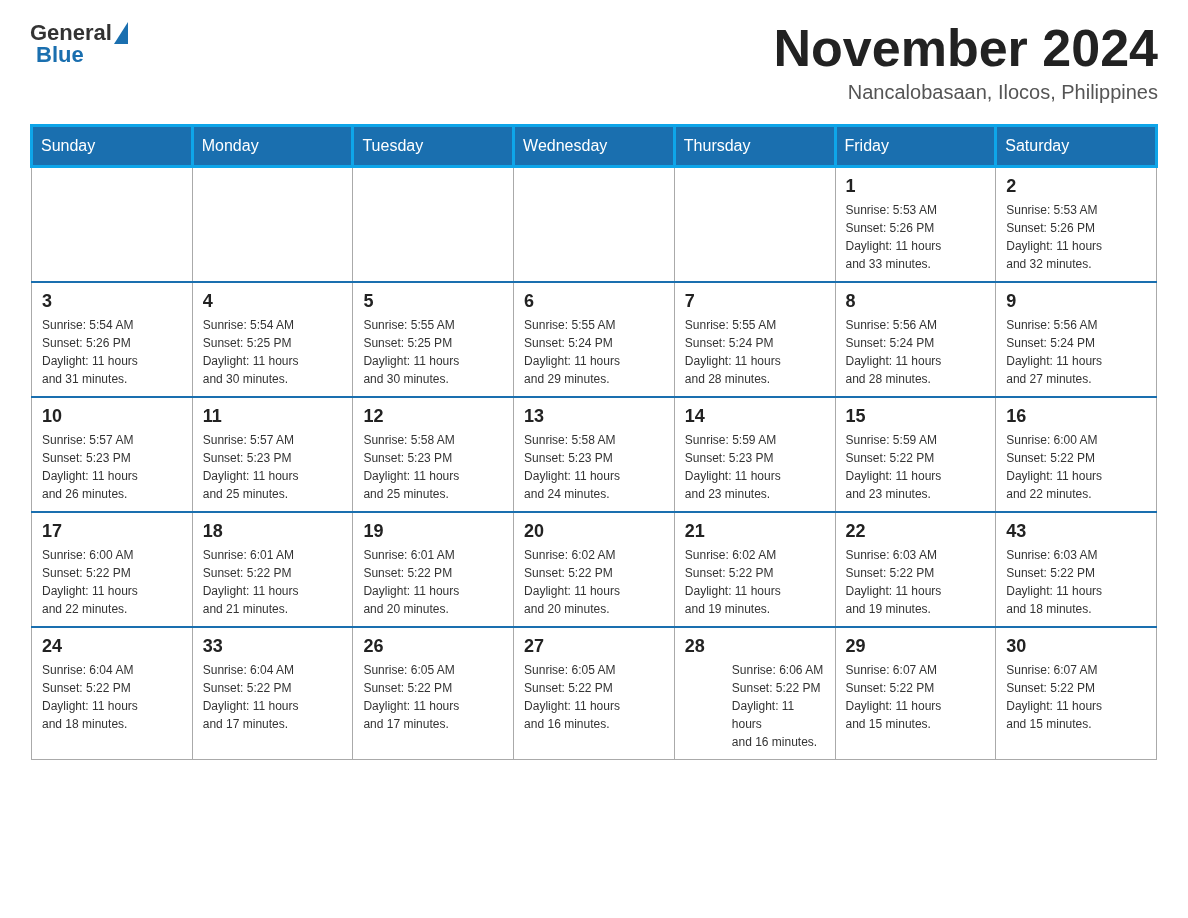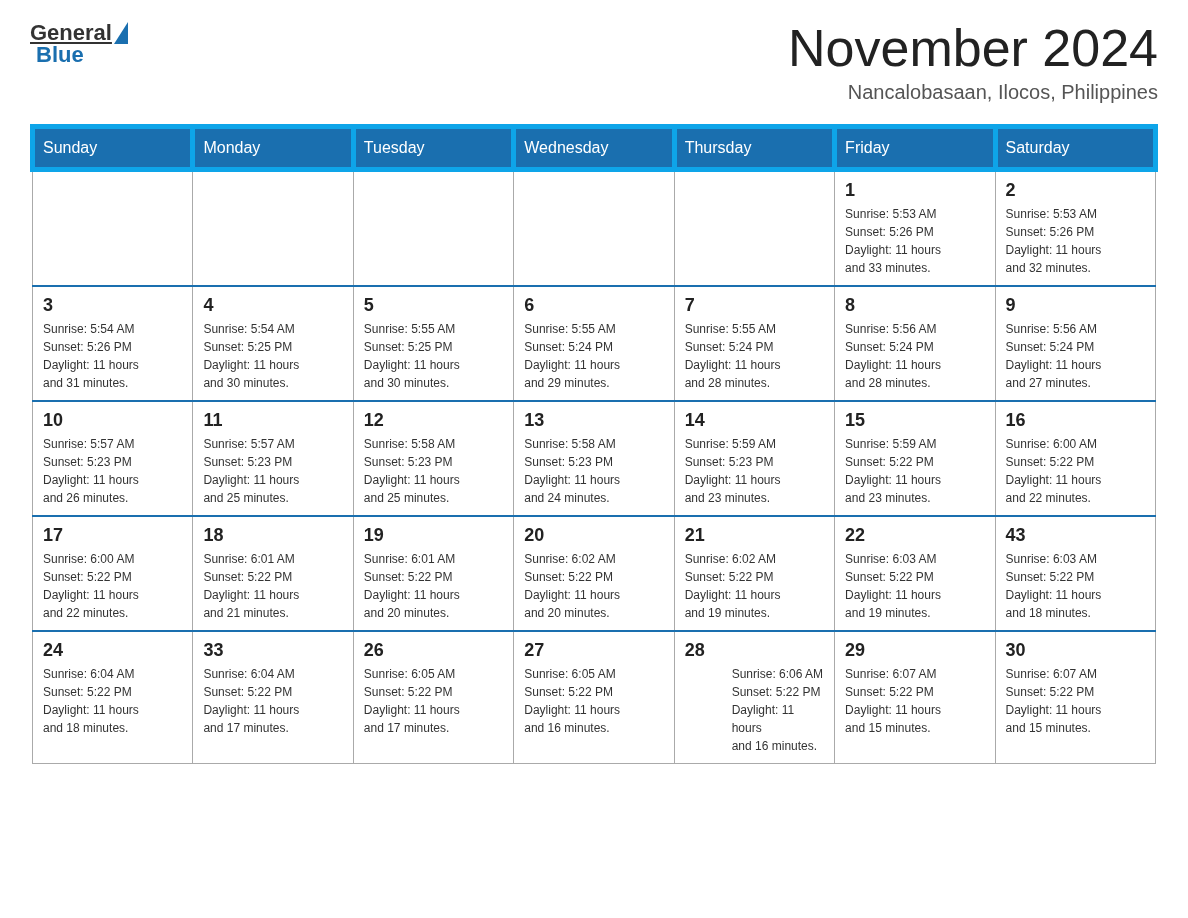--- a/index.html
+++ b/index.html
@@ -18,21 +18,20 @@
       margin-bottom: 20px;
     }
     .logo {
       display: flex;
       flex-direction: column;
       align-items: flex-start;
     }
     .logo-top {
       display: flex;
       align-items: center;
-      text-decoration: underline;
     }
     .logo-general {
       font-size: 22px;
       font-weight: bold;
       color: #333;
     }
     .logo-triangle {
       width: 0;
       height: 0;
       border-left: 14px solid transparent;
@@ -45,42 +44,42 @@
       font-weight: bold;
       color: #1a6faf;
       margin-top: -4px;
       margin-left: 6px;
     }
     .title-area {
       text-align: right;
     }
     .month-title {
       font-size: 52px;
-      font-weight: normal;
+      font-weight: bold;
       color: #222;
       line-height: 1.1;
     }
     .location {
       font-size: 20px;
       color: #555;
       margin-top: 4px;
     }
     .calendar {
       width: 100%;
       border-collapse: collapse;
       border: 1px solid #aaa;
     }
     .calendar th {
       background: #1a6faf;
       color: #fff;
       padding: 10px 8px;
       font-size: 16px;
       font-weight: normal;
       text-align: left;
-      border: 5px solid #0ea5e9;
+      border: 3px solid #0ea5e9;
     }
     .calendar td {
       vertical-align: top;
       padding: 8px 10px;
       border: 1px solid #aaa;
       width: 14.28%;
       min-height: 100px;
     }
     .day-num {
       font-size: 18px;

